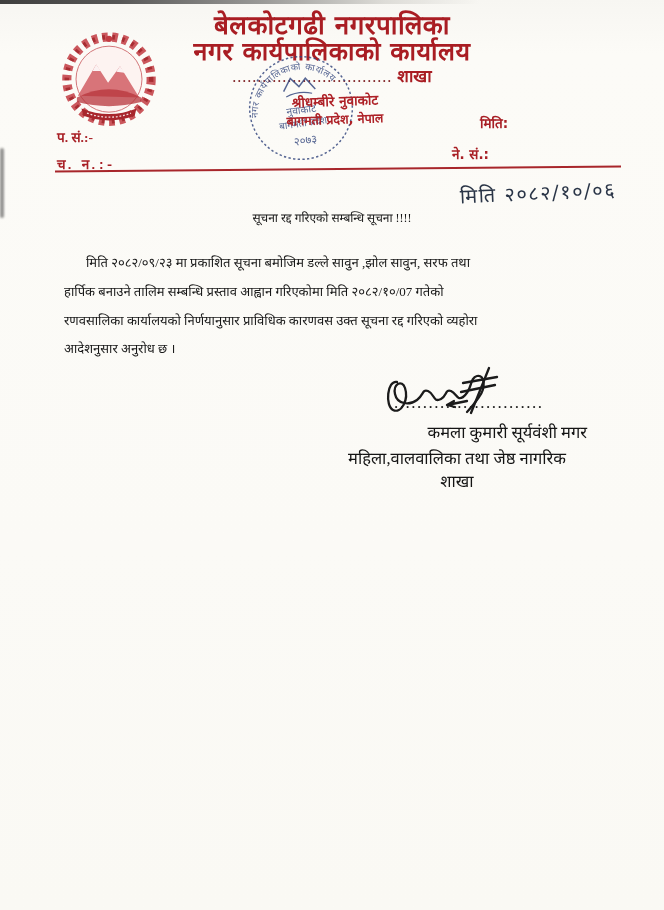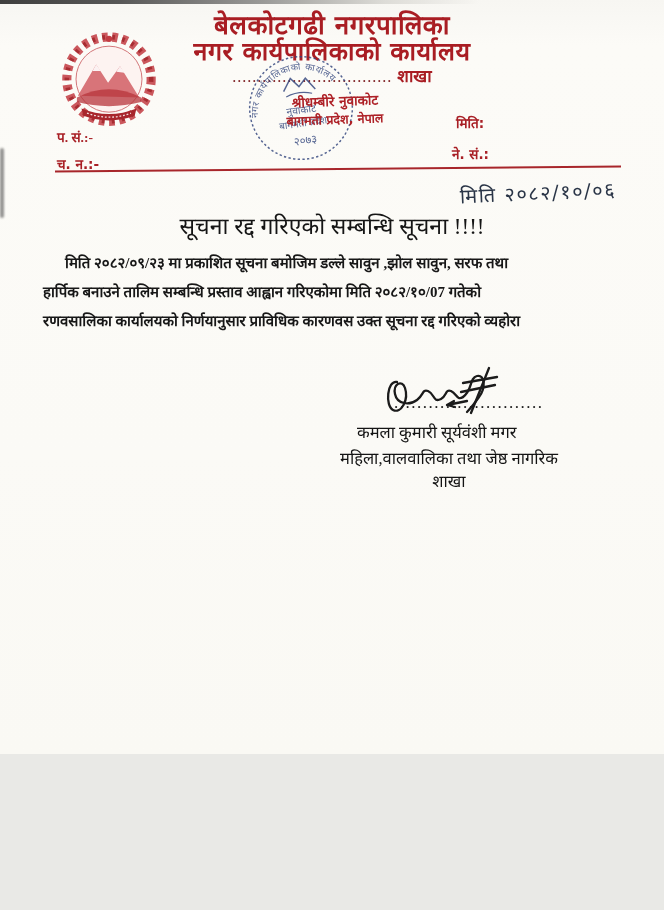--- a/index.html
+++ b/index.html
@@ -1,19 +1,19 @@
 <!DOCTYPE html>
 <html><head>
 <meta charset="utf-8">
 <style>
   * { margin:0; padding:0; box-sizing:border-box; }
   html,body { background:#e9e9e6; }
   .page {
     position:relative;
-    width:664px; height:754px;
+    width:664px; height:910px;
     margin:0 auto;
     background:#fbfaf6;
     background-image: linear-gradient(180deg, #f7f6f2 0%, #fcfbf7 6%, #fbfaf6 60%, #faf9f4 100%);
     overflow:hidden;
     font-family:"Liberation Serif","DejaVu Serif",serif;
     color:#191919;
   }
   .abs { position:absolute; }
 
   
@@ -63,59 +63,59 @@
 
   .emblem { left:54px; top:26px; z-index:2; }
   .stamp  { left:243px; top:52px; z-index:1; transform:rotate(-8deg); opacity:.82; }
   .stamp text, .stamp textPath { font-family:"DejaVu Sans","Liberation Sans",sans-serif; }
 
   .ref {
     font-family:"DejaVu Sans","Liberation Sans",sans-serif;
     font-weight:bold; font-size:13.5px; color:#a81f25; z-index:4;
   }
   .ref.l1 { left:57px;  top:128px;font-family:Liberation Serif, serif; }
-  .ref.l2 { left:57px;  top:155px; }
-  .ref.r1 { left:456px; top:114px; }
+  .ref.l2 { left:57px;  top:155px;font-family:Liberation Mono, monospace; }
+  .ref.r1 { left:480px; top:114px; }
   .ref.r2 { left:452px; top:145px;text-align:center; }
 
   .rule {
     left:55px; top:168px; width:566px; height:2.2px;
     background:#a8262b; transform:rotate(-0.5deg); z-index:4;
   }
 
   .hand-date {
     left:438px; top:179px; width:200px; text-align:center;
     font-size:20px; color:#2a3547; letter-spacing:1.5px;
     transform:rotate(-2.5deg);
     font-family:"DejaVu Serif","Liberation Serif",serif;
   }
 
   .subject {
     left:0; top:209px; width:100%; text-align:center;
-    font-size:23px; color:#151515;
+    font-size:12px; color:#151515;
   }
 
   .body-block {
-    left:43px; top:249px; width:572px;
-    font-size:15px; line-height:28.8px; color:#171717;font-weight:bold;
+    left:64px; top:249px; width:572px;
+    font-size:13px; line-height:28.8px; color:#171717;
   }
   .body-block .line { white-space:nowrap; }
   .body-block .line.first { text-indent:22px; }
 
   .sig-ink  { left:383px; top:366px; z-index:2; }
   .sig-dots {
     left:394px; top:393px; width:150px;
     font-size:17px; letter-spacing:1.5px; color:#1c1c1c; z-index:1;
   }
   .sig-name {
-    left:357px; top:420px; width:230px; text-align:left;
+    left:357px; top:420px; width:230px; text-align:right;
     font-size:16.5px; color:#141414;
   }
   .sig-dept {
-    left:324px; top:446px; width:250px; text-align:center;
+    left:332px; top:446px; width:250px; text-align:center;
     font-size:16.5px; color:#141414;
   }
 </style>
 </head>
 <body>
 
 <div class="page">
 
   <div class="abs scan-bar-top"></div>
   <div class="abs scan-edge-left"></div>
@@ -166,20 +166,21 @@
   <div class="abs rule"></div>
 
   <div class="abs hand-date">मिति २०८२/१०/०६</div>
 
   <div class="abs subject">सूचना रद्द गरिएको सम्बन्धि सूचना !!!!</div>
 
   <div class="abs body-block">
     <div class="line first">मिति २०८२/०९/२३ मा प्रकाशित सूचना बमोजिम डल्ले सावुन ,झोल सावुन, सरफ तथा</div>
     <div class="line">हार्पिक बनाउने तालिम सम्बन्धि  प्रस्ताव आह्वान गरिएकोमा मिति २०८२/१०/07 गतेको</div>
     <div class="line">रणवसालिका कार्यालयको निर्णयानुसार प्राविधिक  कारणवस उक्त सूचना रद्द गरिएको व्यहोरा</div>
+    <div class="line">आदेशनुसार अनुरोध छ ।</div>
   </div>
 
   <svg class="abs sig-ink" width="165" height="50" viewBox="0 0 165 50">
     <g fill="none" stroke="#1b1b1b" stroke-width="2.3" stroke-linecap="round" stroke-linejoin="round">
       <path d="M14,16 C4,14 2,40 10,44 C18,48 26,34 22,22 C19,13 10,18 12,28 C14,38 26,40 34,34
                C41,29 39,23 45,25 C52,28 50,37 58,33 C64,30 62,23 68,25 C74,28 74,35 80,31"></path>
       <path d="M80,31 C90,24 86,12 94,10 C102,8 103,22 96,31 C92,37 88,42 84,46"></path>
       <path d="M106,2 L88,47"></path>
       <path d="M80,17 L114,11"></path>
       <path d="M78,26 L112,19"></path>

